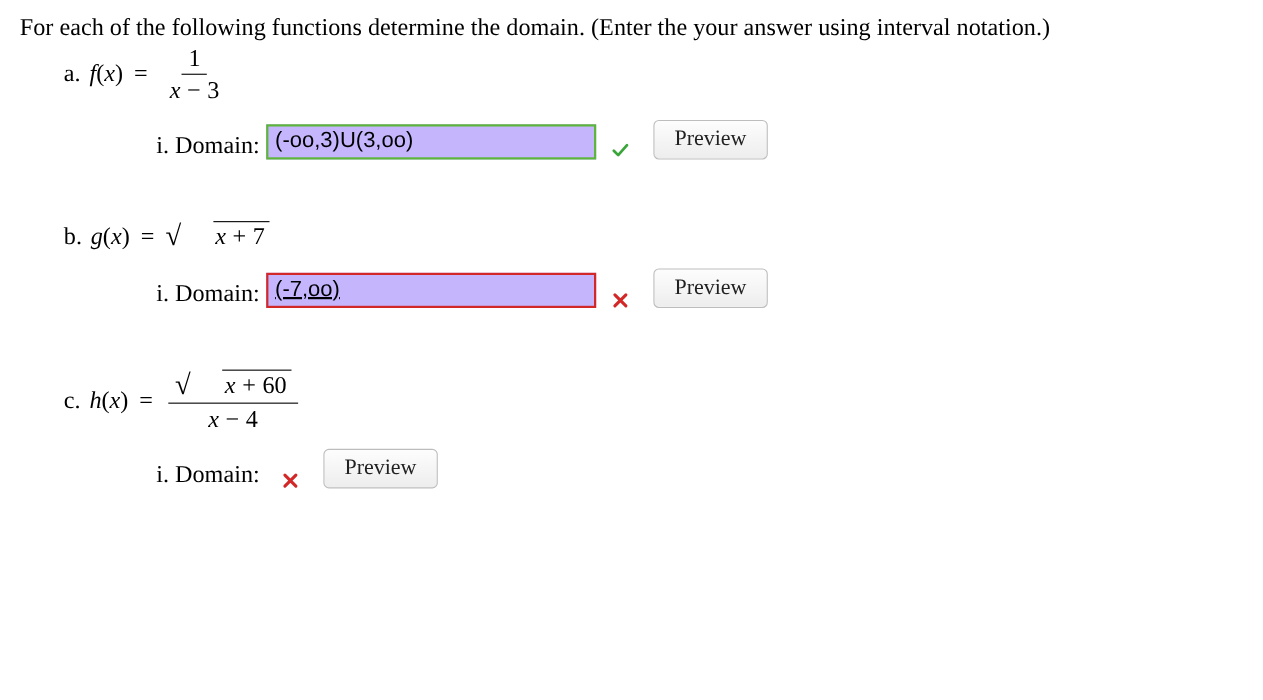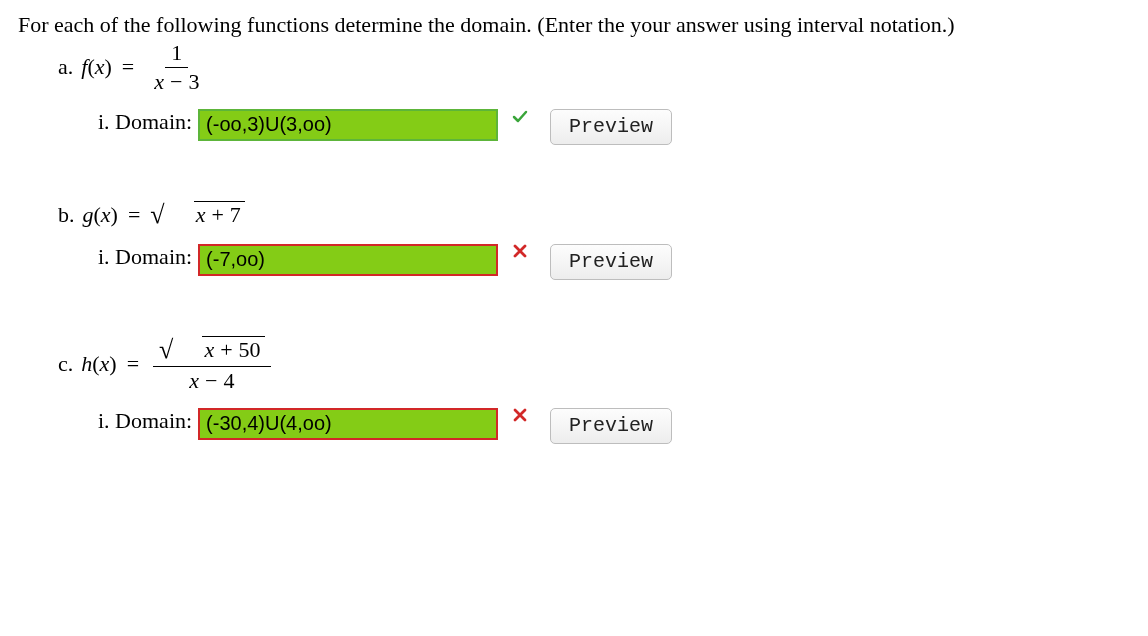--- a/index.html
+++ b/index.html
@@ -61,59 +61,60 @@
       font-size: 26px;
       font-style: normal;
       margin-right: -2px;
     }
     .sqrt-body {
       border-top: 1.5px solid #000;
       padding: 0 4px 0 2px;
       margin-left: 31px;
     }
     .answer-line {
-      margin-left: 40px;
+      margin-left: 84px;
       display: flex;
-      align-items: flex-start;
+      align-items: flex-end;
     }
     .sub-label {
       font-style: normal;
       margin-right: 6px;
     }
     .input-wrap {
       position: relative;
       display: inline-flex;
       align-items: center;
     }
     .answer-input {
       font-family: Arial, Helvetica, sans-serif;
       font-size: 20px;
       padding: 2px 6px;
       height: 32px;
       width: 300px;
       border: 2px solid;
       outline: none;
-      background: #84cc16;
+      background: #c4b5fd;
     }
     .input-correct {
       border-color: #5db53a;
     }
     .input-incorrect {
       border-color: #d22828;
+      text-decoration: underline;
     }
     .status-icon {
       display: inline-flex;
       align-items: center;
       justify-content: center;
       width: 24px;
       margin-left: 10px;
       margin-right: 18px;
     }
     .preview-btn {
-      font-family: Liberation Mono, monospace;
+      font-family: Liberation Serif, serif;
       font-size: 20px;
       padding: 4px 18px;
       height: 36px;
       background: linear-gradient(#fdfdfd, #ededed);
       border: 1px solid #bdbdbd;
       border-radius: 5px;
       cursor: pointer;
       color: #222;
     }
     .minus {
@@ -204,32 +205,29 @@
     <span class="math-expr">
       <span class="fn">h</span>
         <span class="upnum">(</span>
         <span class="fn">x</span>
         <span class="upnum">)</span>
       <span class="eq">=</span>
       <span class="fraction">
         <span class="num">
           <span class="sqrt">
             <span class="sqrt-symbol">√</span>
-            <span class="sqrt-body"><span class="fn">x</span><span class="plus">+</span><span class="upnum">50</span></span>
+            <span class="sqrt-body"><span class="fn">x</span><span class="plus">+</span><span class="upnum">60</span></span>
           </span>
         </span>
         <span class="den"><span class="fn">x</span><span class="minus">−</span><span class="upnum">4</span></span>
       </span>
     </span>
   </div>
   <div class="answer-line">
     <span class="sub-label">i. Domain:</span>
-    <span class="input-wrap">
-      <input class="answer-input input-incorrect" value="(-30,4)U(4,oo)" style="">
-    </span>
     <span class="status-icon">
       <svg width="14" height="14" viewBox="0 0 14 14">
           <path d="M2 2 L12 12 M12 2 L2 12" stroke="#d22828" stroke-width="2.8" fill="none" stroke-linecap="round"></path>
         </svg>
     </span>
     <button class="preview-btn">Preview</button>
   </div>
 </div>
 
 </body></html>

